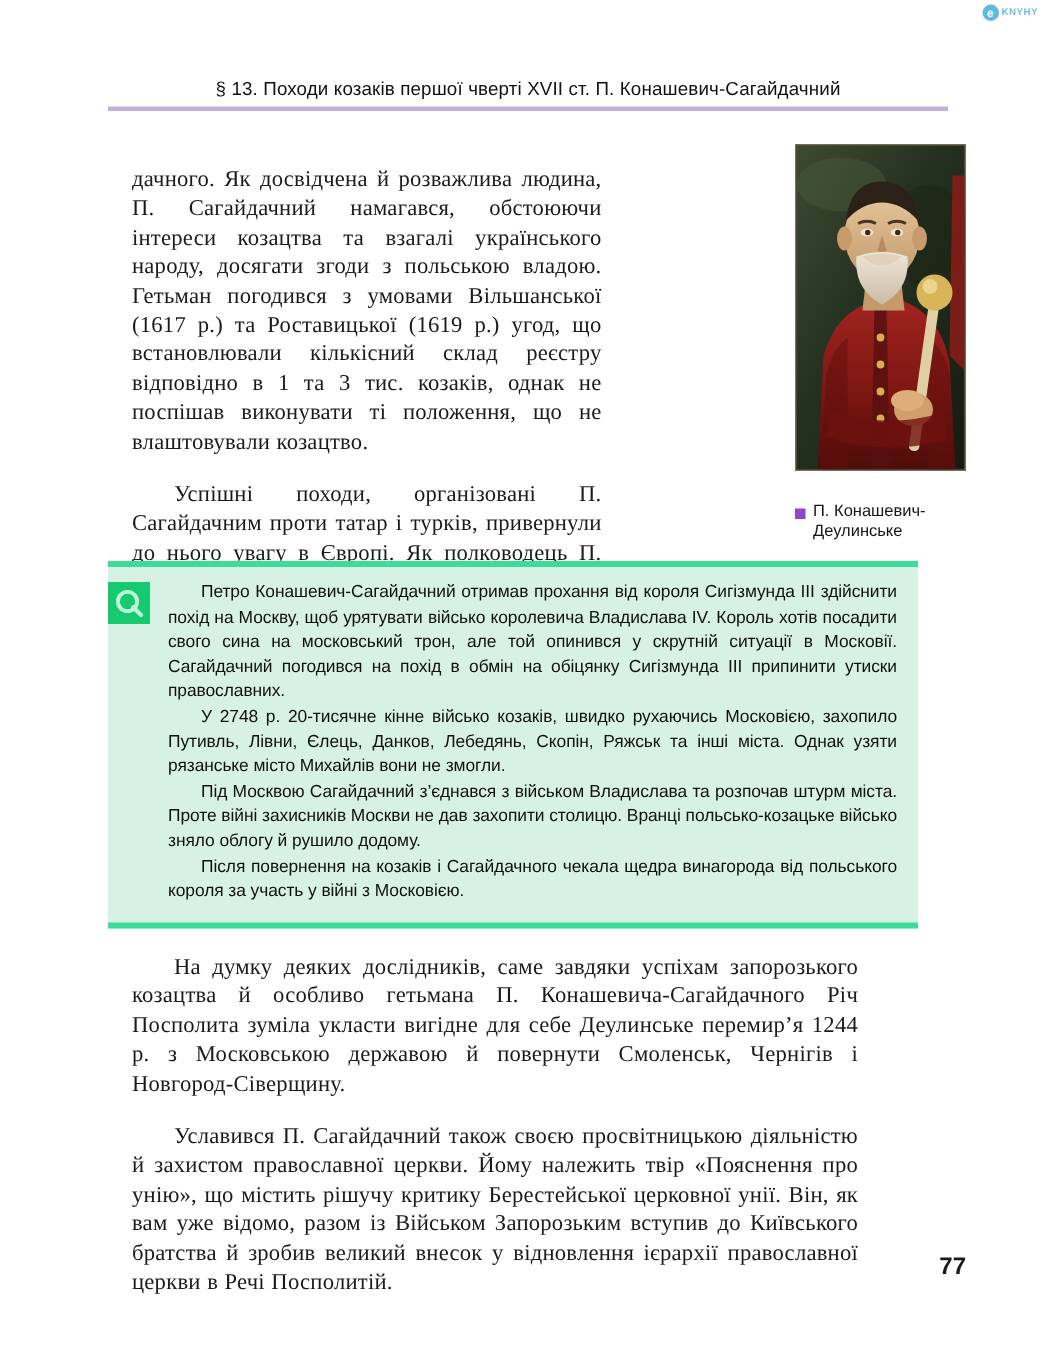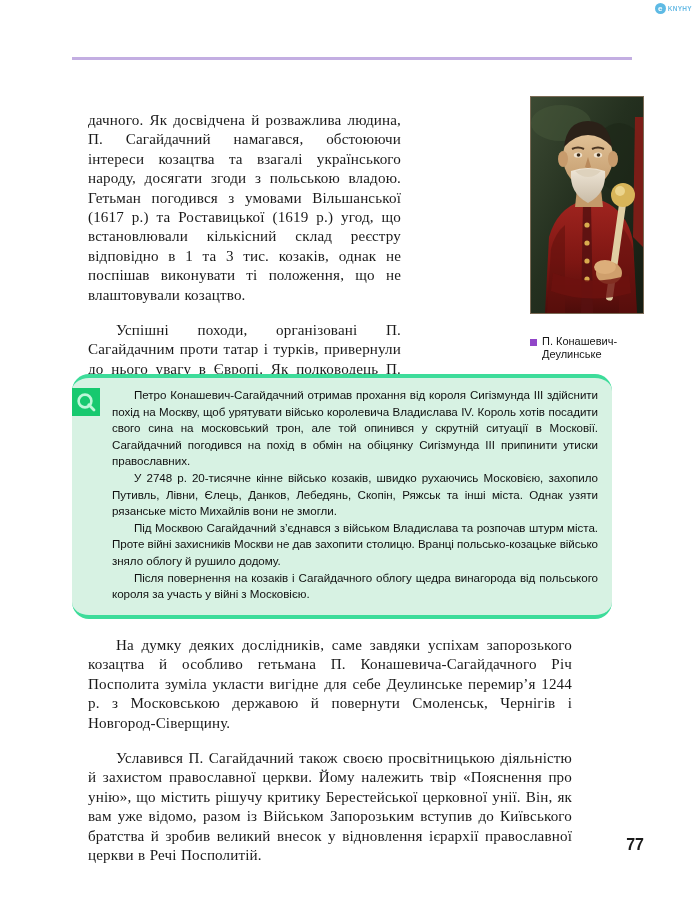--- a/index.html
+++ b/index.html
@@ -137,21 +137,20 @@
   .info-box {
     position: absolute;
     left: 72px;
     top: 374px;
     width: 540px;
     background: #d7f2e3;
     border-top: 4px solid #3ddc9a;
     border-bottom: 4px solid #3ddc9a;
     box-sizing: border-box;
     padding: 9px 14px 12px 40px;
-    border-radius: 17px;
   }
   .info-icon {
     position: absolute;
     left: 0px;
     top: 10px;
     width: 28px;
     height: 28px;
     background: #17c96f;
     display: flex;
     align-items: center;
@@ -182,20 +181,21 @@
 </style>
 </head>
 <body>
 
 <div class="watermark">
   <span class="wm-badge">e</span>
   <span class="wm-text">KNYHY</span>
 </div>
 
 <div class="page-header">
+  <div class="head-text">§ 13. Походи козаків першої чверті XVII ст. П. Конашевич-Сагайдачний</div>
   <div class="head-rule"></div>
 </div>
 
 <div class="portrait-block">
   <div class="portrait-frame">
     <svg width="112" height="216" viewBox="0 0 112 216" xmlns="http://www.w3.org/2000/svg" aria-hidden="true">
       <defs>
         <linearGradient id="bg" x1="0" y1="0" x2="1" y2="1">
           <stop offset="0%" stop-color="#3c4a33"></stop>
           <stop offset="45%" stop-color="#24301f"></stop>
@@ -281,21 +281,21 @@
 <div class="info-box">
   <div class="info-icon">
     <svg width="20" height="20" viewBox="0 0 20 20" xmlns="http://www.w3.org/2000/svg" aria-hidden="true">
       <circle cx="9" cy="9" r="6.4" fill="none" stroke="#bdf7d8" stroke-width="2.6"></circle>
       <line x1="12.8" y1="12.8" x2="18" y2="18" stroke="#bdf7d8" stroke-width="2.8" stroke-linecap="round"></line>
     </svg>
   </div>
   <p>Петро Конашевич-Сагайдачний отримав прохання від короля Сигізмунда III здійснити похід на Москву, щоб урятувати військо королевича Владислава IV. Король хотів посадити свого сина на московський трон, але той опинився у скрутній ситуації в Московії. Сагайдачний погодився на похід в обмін на обіцянку Сигізмунда III припинити утиски православних.</p>
   <p>У 2748 р. 20-тисячне кінне військо козаків, швидко рухаючись Московією, захопило Путивль, Лівни, Єлець, Данков, Лебедянь, Скопін, Ряжськ та інші міста. Однак узяти рязанське місто Михайлів вони не змогли.</p>
   <p>Під Москвою Сагайдачний з’єднався з військом Владислава та розпочав штурм міста. Проте війні захисників Москви не дав захопити столицю. Вранці польсько-козацьке військо зняло облогу й рушило додому.</p>
-  <p>Після повернення на козаків і Сагайдачного облогу щедра винагорода від польського короля за участь у війні з Московією.</p>
+  <p>Після повернення на козаків і Сагайдачного чекала щедра винагорода від польського короля за участь у війні з Московією.</p>
 </div>
 
 <div class="col-full" style="top: 620px;">
   <p class="body">На думку деяких дослідників, саме завдяки успіхам запорозького козацтва й особливо гетьмана П. Конашевича-Сагайдачного Річ Посполита зуміла укласти вигідне для себе Деулинське перемир’я 1244 р. з Московською державою й повернути Смоленськ, Чернігів і Новгород-Сіверщину.</p>
   <p class="body"><span>Уславився П. Сагайдачний також своєю просвітницькою діяльністю й захистом православної церкви. Йому належить твір </span><span class="bold">«Пояснення про унію»</span><span>, що містить рішучу критику Берестейської церковної унії. Він, як вам уже відомо, разом із Військом Запорозьким вступив до Київського братства й зробив великий внесок у відновлення ієрархії православної церкви в Речі Посполитій.</span></p>
 </div>
 
 <div class="page-number">77</div>
 
 </body></html>

